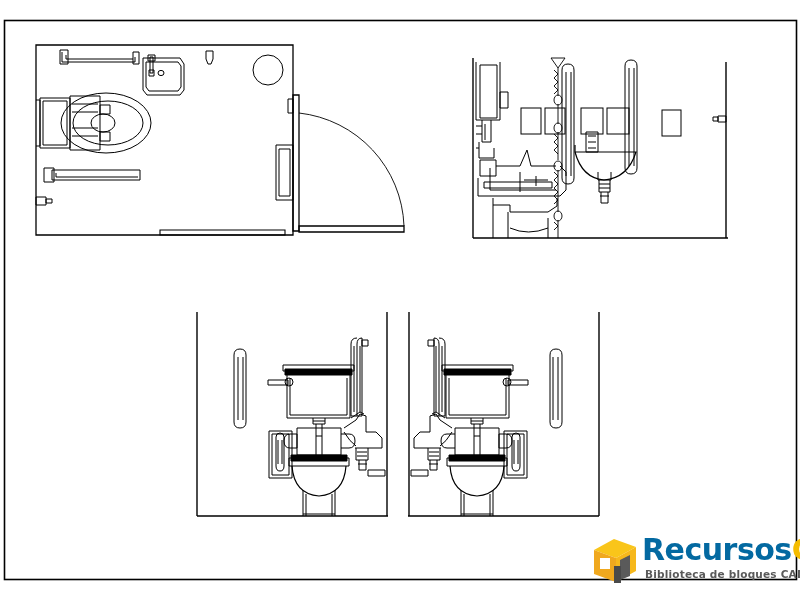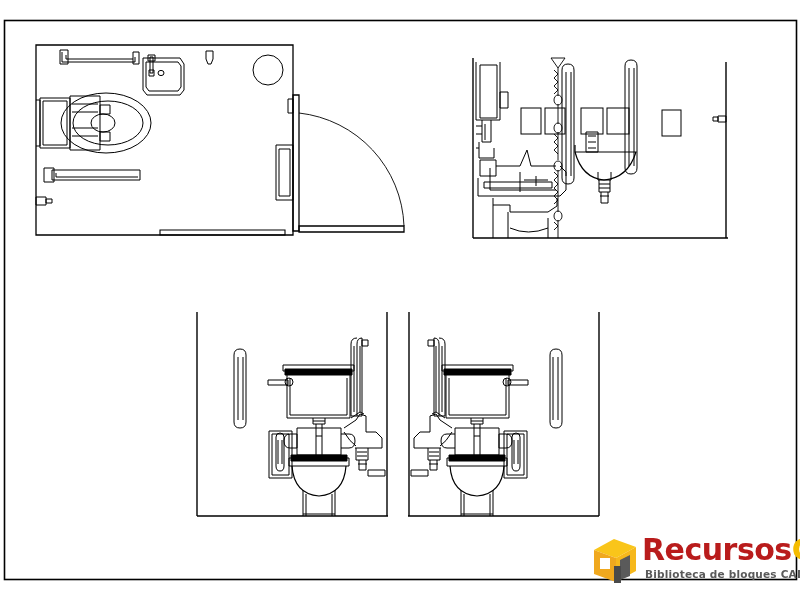--- a/index.html
+++ b/index.html
@@ -45,21 +45,21 @@
     justify-content: flex-start;
   }
   .logo-wordmark {
     font-family: "DejaVu Sans", sans-serif;
     font-weight: bold;
     font-size: 30px;
     line-height: 32px;
     letter-spacing: -0.5px;
     white-space: nowrap;
   }
-  .lw-dark { color: #b91c1c; }
+  .lw-dark { color: #0369a1; }
   .lw-gold { color: #f5bc00; }
   .logo-tagline {
     font-family: "DejaVu Sans", sans-serif;
     font-weight: bold;
     font-size: 10.5px;
     line-height: 14px;
     color: #5a5a5a;
     letter-spacing: 0.2px;
     margin-top: 1px;
     margin-left: 3px;

